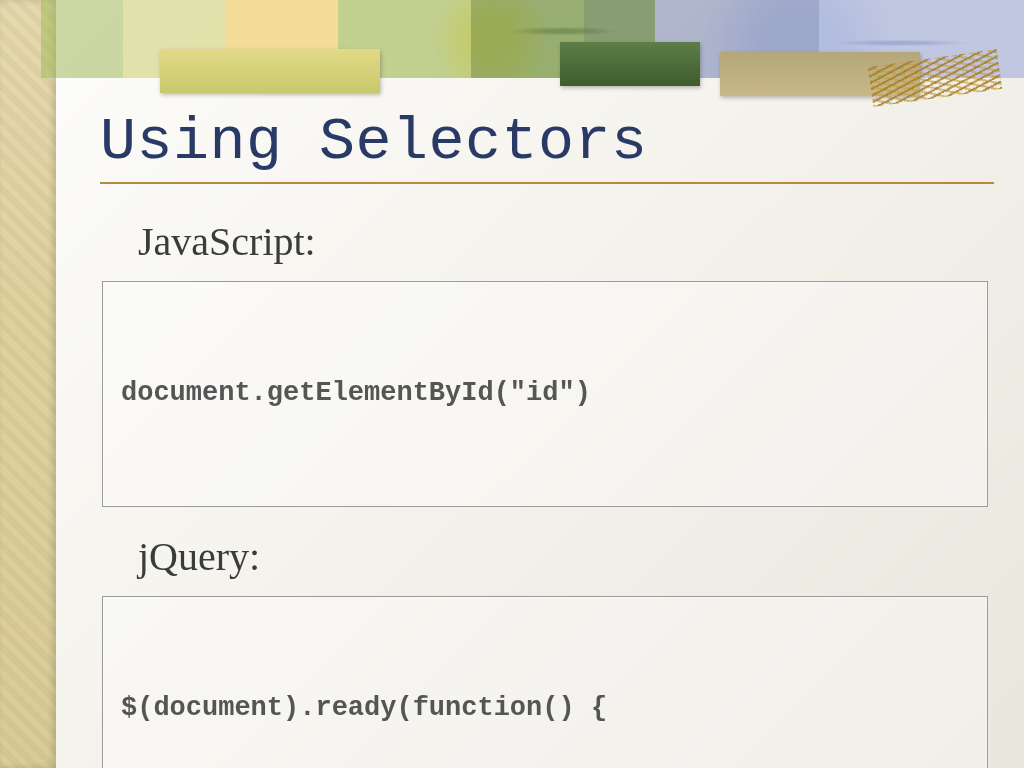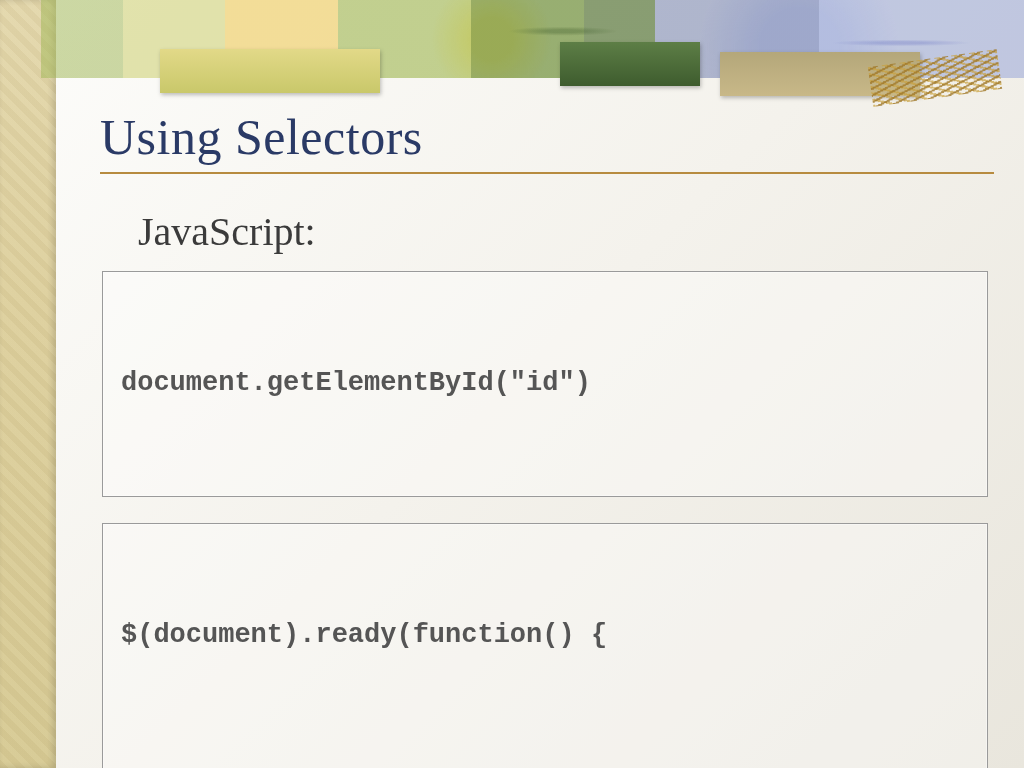--- a/index.html
+++ b/index.html
@@ -82,25 +82,26 @@
       repeating-linear-gradient(20deg, rgba(200,160,60,0.7) 0 2px, transparent 2px 6px);
     transform: rotate(-8deg);
     filter: blur(0.3px);
   }
 
   .content {
     position: absolute;
     left: 100px; right: 30px; top: 108px; bottom: 20px;
   }
   .title {
-    font-size: 50px;
+    font-size: 60px;
     color: #2a3a66;
     letter-spacing: 0.5px;
     margin: 0 0 6px 0;
     font-weight: 400;
+    font-family: Liberation Mono, monospace;
   }
   .title-rule {
     height: 2px;
     background: #b78b3f;
     margin: 0 0 34px 0;
   }
   .label {
     font-size: 40px;
     color: #3b3b3b;
     margin: 8px 0 16px 38px;
@@ -134,20 +135,21 @@
   <div class="content">
     <h1 class="title">Using Selectors</h1>
     <div class="title-rule"></div>
 
     <div class="label">JavaScript:</div>
 
     <div class="codebox">
       <span class="line">document.getElementById("id")</span>
     </div>
 
+    <div class="label">jQuery:</div>
 
     <div class="codebox">
       <span class="line">$(document).ready(function() {</span>
       
       
     </div>
 
   </div>
 </div>
 

